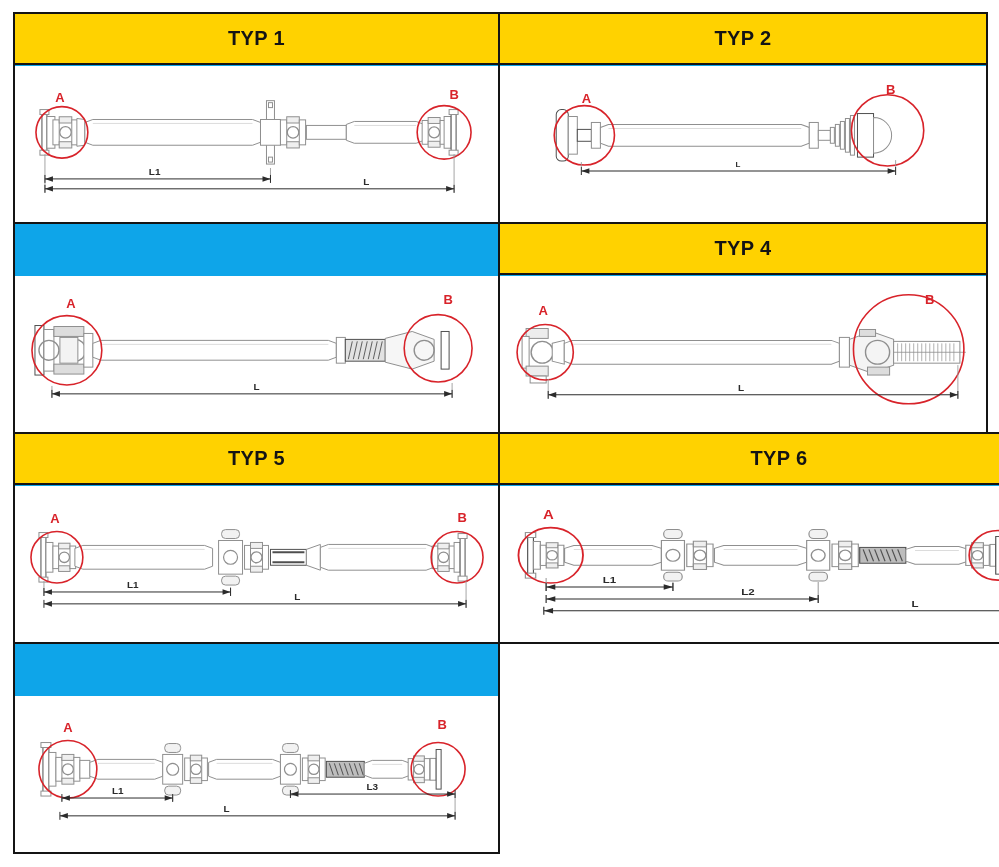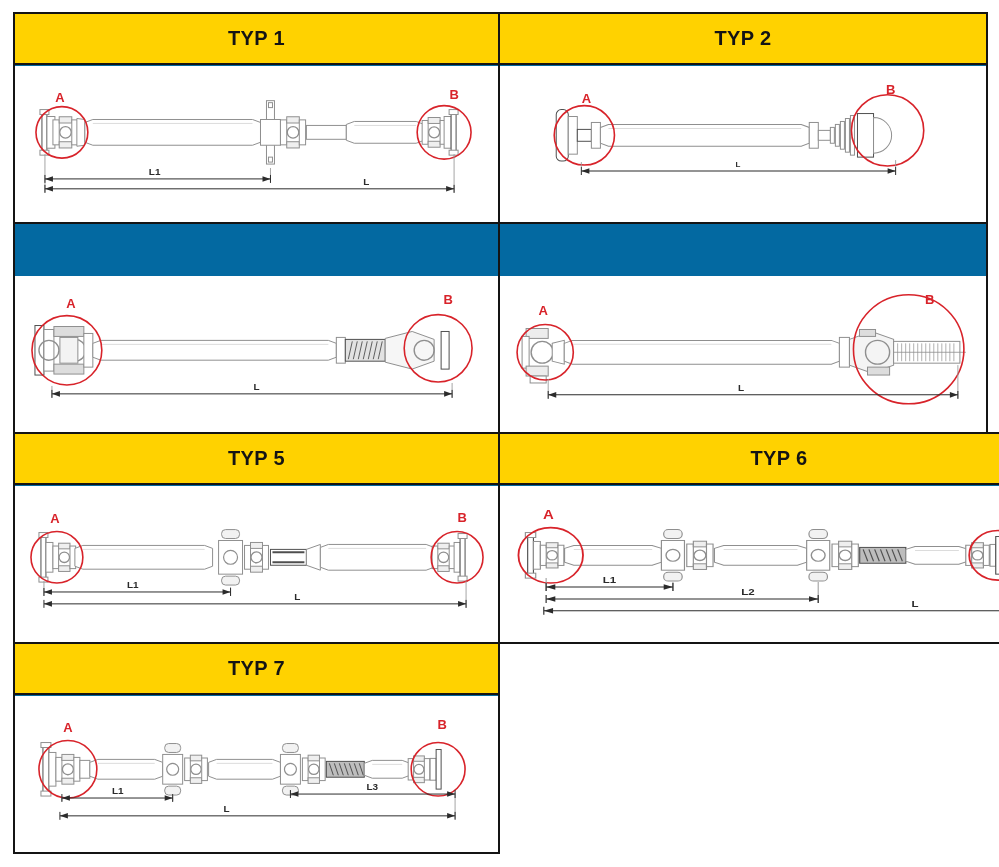--- a/index.html
+++ b/index.html
@@ -2,21 +2,21 @@
 <html style="--header-bg: #FFD200; --header-text: #141414; --grid-border: #141414;"><head>
 <meta charset="utf-8">
 <style>
   html,body{margin:0;padding:0;}
   body{
     width:999px;height:867px;position:relative;overflow:hidden;
     background:#ffffff;font-family:"Liberation Sans",sans-serif;
   }
   .sheet{position:absolute;left:13px;top:12px;width:975px;height:842px;}
   .cell{
-    position:absolute;box-sizing:border-box;background:#0369a1;
+    position:absolute;box-sizing:border-box;background:#0ea5e9;
     border:2.5px solid var(--grid-border,#141414);
   }
   .hd{
     height:49px;background:var(--header-bg,#FFD200);
     border-bottom:2.5px solid var(--grid-border,#141414);
     display:flex;align-items:center;justify-content:center;
   }
   .hd-label{
     font-size:20px;font-weight:bold;color:var(--header-text,#141414);
     letter-spacing:.4px;
@@ -163,20 +163,23 @@
           <path d="M 37 119 l 8 -2.8 l 0 5.6 Z" fill="#2B2B2B"></path>
           <path d="M 438 119 l -8 -2.8 l 0 5.6 Z" fill="#2B2B2B"></path>
           <line x1="37" y1="115" x2="37" y2="123" stroke="#2B2B2B" stroke-width="1"></line>
           <line x1="438" y1="115" x2="438" y2="123" stroke="#2B2B2B" stroke-width="1"></line>
           <text x="242" y="115" text-anchor="middle" font-size="10" font-weight="bold" fill="#2B2B2B" font-family="&quot;Liberation Sans&quot;, sans-serif">L</text>
         </svg>
     </div>
   </section>
 
   <section class="cell" style="left:485px;top:210px;width:490px;height:212px">
+    <header class="hd">
+      <span class="hd-label">TYP 4</span>
+    </header>
     <div class="bd">
       <svg class="draw" viewBox="0 0 484 158" preserveAspectRatio="none">
           <rect x="26" y="53" width="22" height="10" stroke="#8F8F8F" fill="#ededed" stroke-width="1"></rect>
           <rect x="22" y="61" width="7" height="32" stroke="#8F8F8F" fill="#fff" stroke-width="1"></rect>
           <circle cx="42" cy="77" r="11" stroke="#8F8F8F" fill="none" stroke-width="1.4"></circle>
           <rect x="26" y="91" width="22" height="10" stroke="#8F8F8F" fill="#ededed" stroke-width="1"></rect>
           <rect x="30" y="101" width="16" height="7" stroke="#8F8F8F" fill="#fff" stroke-width="1"></rect>
           <polygon points="52,68 64,65 64,89 52,86" stroke="#8F8F8F" fill="#fff" stroke-width="1"></polygon>
           <polygon points="64,68 72,65 330,65 338,68 338,86 330,89 72,89 64,86" stroke="#8F8F8F" fill="#fff" stroke-width="1"></polygon>
           <line x1="72" y1="69" x2="330" y2="69" stroke="#dcdcdc" stroke-width="1"></line>
@@ -360,23 +363,20 @@
           <path d="M 38 126 l 8 -2.8 l 0 5.6 Z" fill="#2B2B2B"></path>
           <path d="M 444 126 l -8 -2.8 l 0 5.6 Z" fill="#2B2B2B"></path>
           <line x1="38" y1="122" x2="38" y2="130" stroke="#2B2B2B" stroke-width="1"></line>
           <line x1="444" y1="122" x2="444" y2="130" stroke="#2B2B2B" stroke-width="1"></line>
           <text x="360" y="122" text-anchor="middle" font-size="10" font-weight="bold" fill="#2B2B2B" font-family="&quot;Liberation Sans&quot;, sans-serif">L</text>
         </svg>
     </div>
   </section>
 
   <section class="cell" style="left:0;top:630px;width:487px;height:212px">
-    <header class="hd">
-      <span class="hd-label">TYP 7</span>
-    </header>
     <div class="bd">
       <svg class="draw" viewBox="0 0 484 158" preserveAspectRatio="none">
           <rect x="28" y="50" width="6" height="48" stroke="#4F4F4F" fill="#fff" stroke-width="1"></rect>
           <rect x="26" y="47" width="10" height="5" stroke="#8F8F8F" fill="#fff" stroke-width="1"></rect>
           <rect x="26" y="96" width="10" height="5" stroke="#8F8F8F" fill="#fff" stroke-width="1"></rect>
           <rect x="34" y="57" width="7" height="34" stroke="#8F8F8F" fill="#fff" stroke-width="1"></rect>
           <rect x="41" y="62" width="6" height="24" stroke="#8F8F8F" fill="#fff" stroke-width="1"></rect>
           <rect x="47" y="59" width="12" height="6" stroke="#8F8F8F" fill="#efefef" stroke-width="1"></rect>
           <rect x="47" y="83" width="12" height="6" stroke="#8F8F8F" fill="#efefef" stroke-width="1"></rect>
           <circle cx="53" cy="74" r="5.5" stroke="#8F8F8F" fill="none" stroke-width="1.3"></circle>

